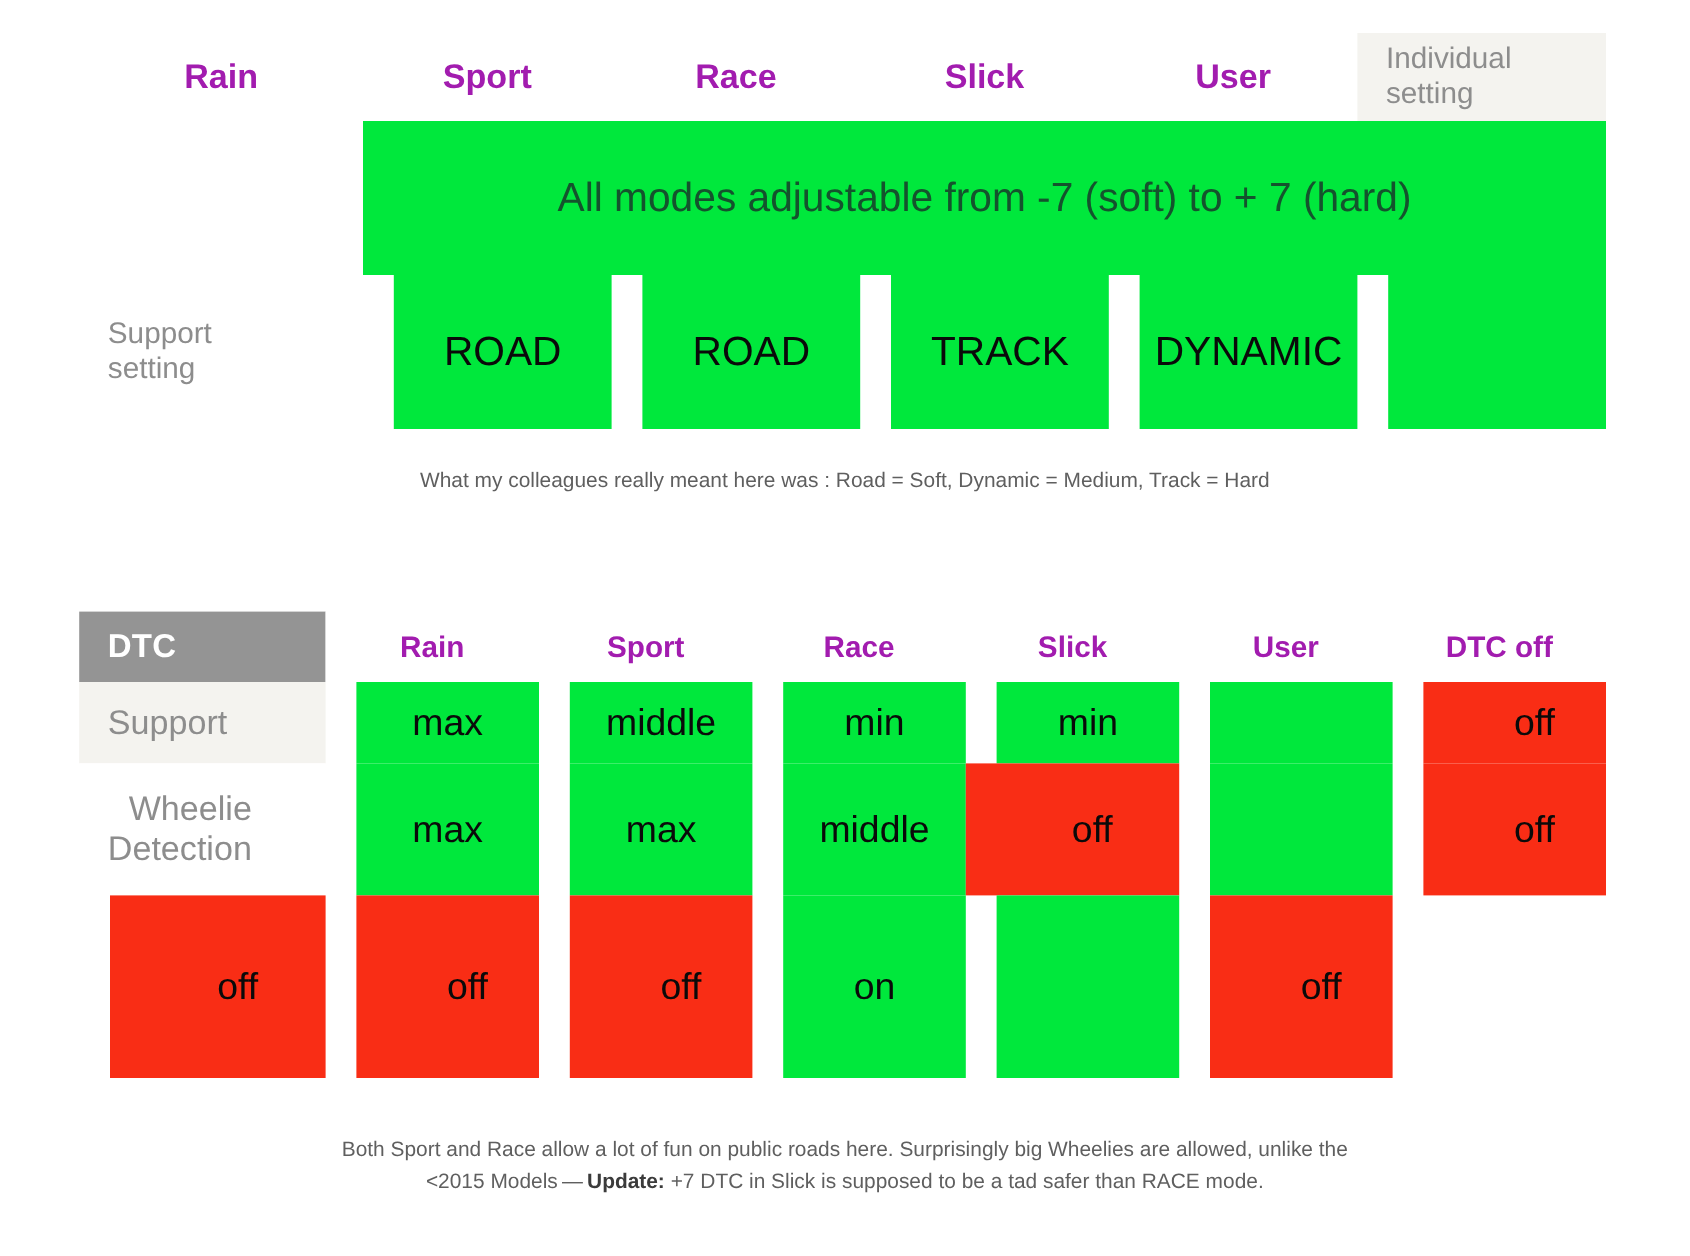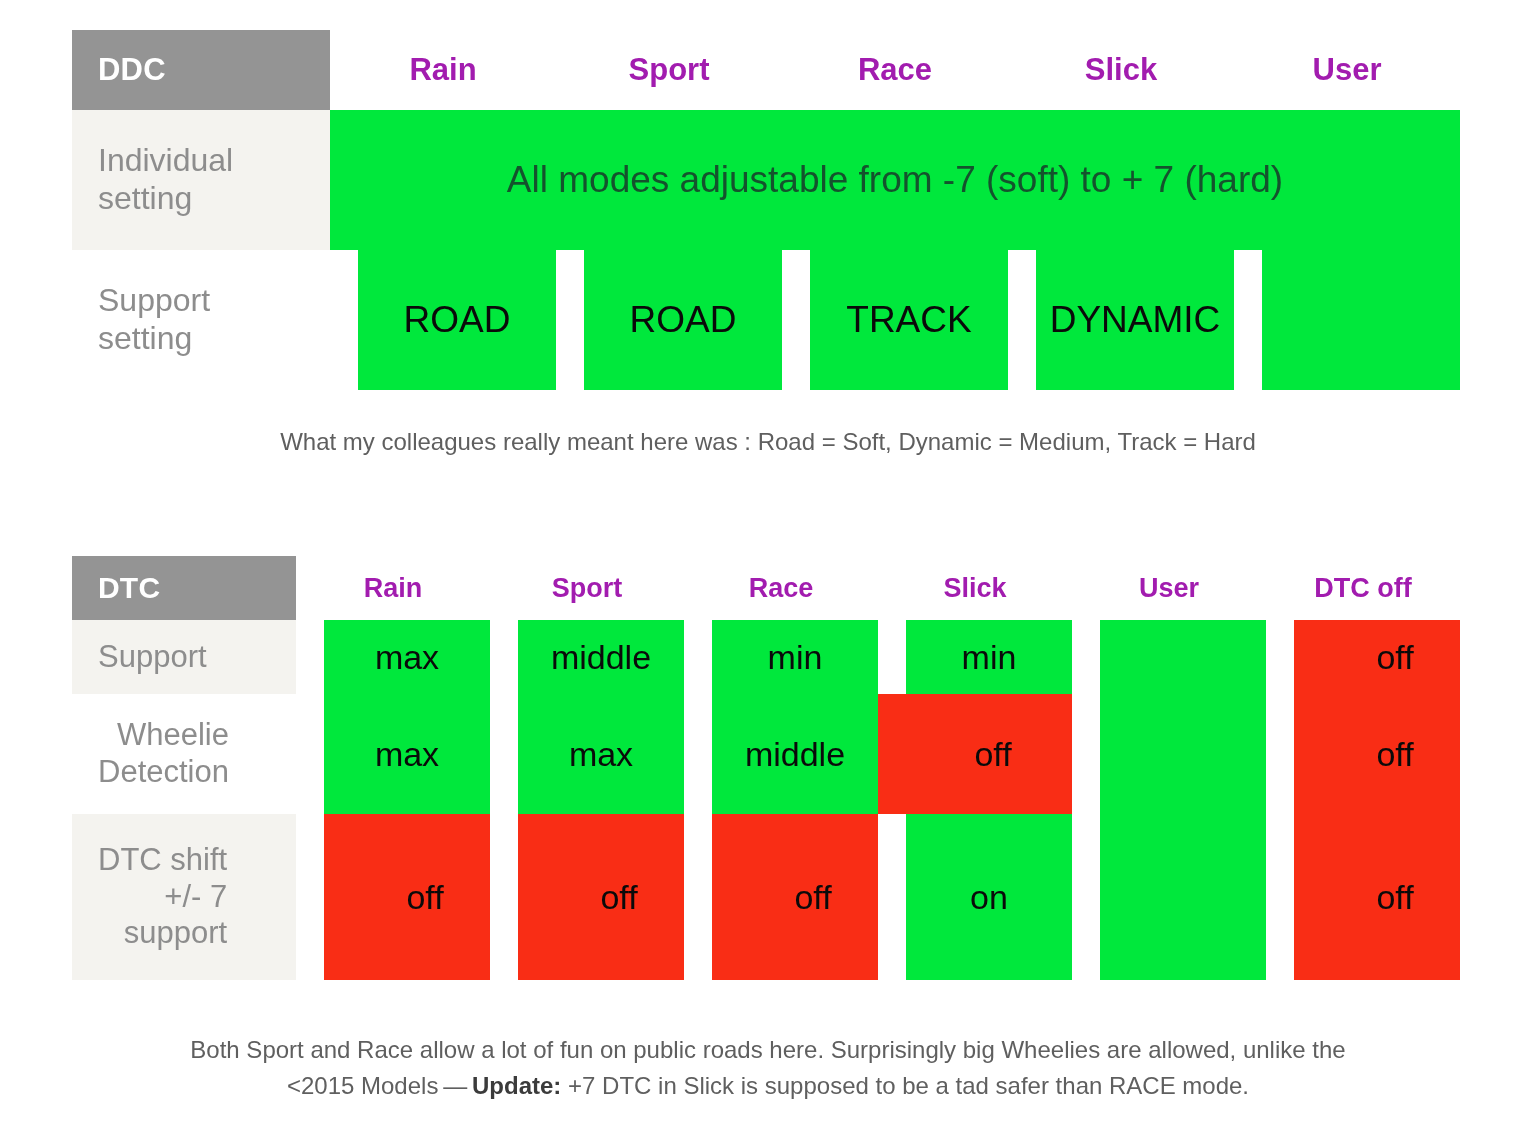--- a/index.html
+++ b/index.html
@@ -55,34 +55,34 @@
   .red{background:#f92d15;padding-left:36px;}
 
   
   #ddc-table{left:72px;top:30px;width:1388px;height:360px;}
   #ddc-table .grid{
     grid-template-columns:258px repeat(5,226px);
     grid-template-rows:80px 140px 140px;
   }
   #ddc-table .hdr-corner{font-size:31px;}
   #ddc-table .hdr-col{font-size:31px;}
-  #ddc-table .rowlab{font-size:32px;}
+  #ddc-table .rowlab{font-size:27px;}
   .ddc-span{
     grid-column:2 / span 5;
     display:flex;align-items:center;justify-content:center;
     font-size:37px;color:#14532d;background:#00e83c;text-align:center;
   }
   #ddc-table .damper-cell{font-size:37px;}
 
   
   .caption{
     position:absolute;
     text-align:center;
     color:#5f5f5f;
-    font-size:24px;
+    font-size:19px;
     line-height:1.5;
   }
   #ddc-caption{left:0;top:424px;width:1536px;}
   #dtc-caption{left:60px;top:1032px;width:1416px;}
   #dtc-caption b{font-weight:bold;color:#3b3b3b;}
 
   
   #dtc-table{left:72px;top:556px;width:1388px;height:424px;text-align:right;}
   #dtc-table .grid{
     grid-template-columns:224px repeat(6,194px);
@@ -98,21 +98,20 @@
   }
 </style>
 </head>
 <body>
 
 <div class="page">
 
   <div class="tbl" id="ddc-table">
     <div class="grid">
 
-      <div class="hdr-corner">DDC</div>
       <div class="hdr-col">Rain</div>
       <div class="hdr-col">Sport</div>
       <div class="hdr-col">Race</div>
       <div class="hdr-col">Slick</div>
       <div class="hdr-col">User</div>
 
       <div class="rowlab shade">
         <span>
           <span>Individual</span><br>
           <span>setting</span>
@@ -163,27 +162,20 @@
           <span>Detection</span>
         </span>
       </div>
       <div class="cell green">max</div>
       <div class="cell green">max</div>
       <div class="cell green">middle</div>
       <div class="cell red wheelie-off">off</div>
       <div class="cell green"></div>
       <div class="cell red">off</div>
 
-      <div class="rowlab shade">
-        <span>
-          <span>DTC shift</span><br>
-          <span>+/- 7</span><br>
-          <span>support</span>
-        </span>
-      </div>
       <div class="cell red">off</div>
       <div class="cell red">off</div>
       <div class="cell red">off</div>
       <div class="cell green">on</div>
       <div class="cell green"></div>
       <div class="cell red">off</div>
     </div>
   </div>
 
   <div class="caption" id="dtc-caption">

